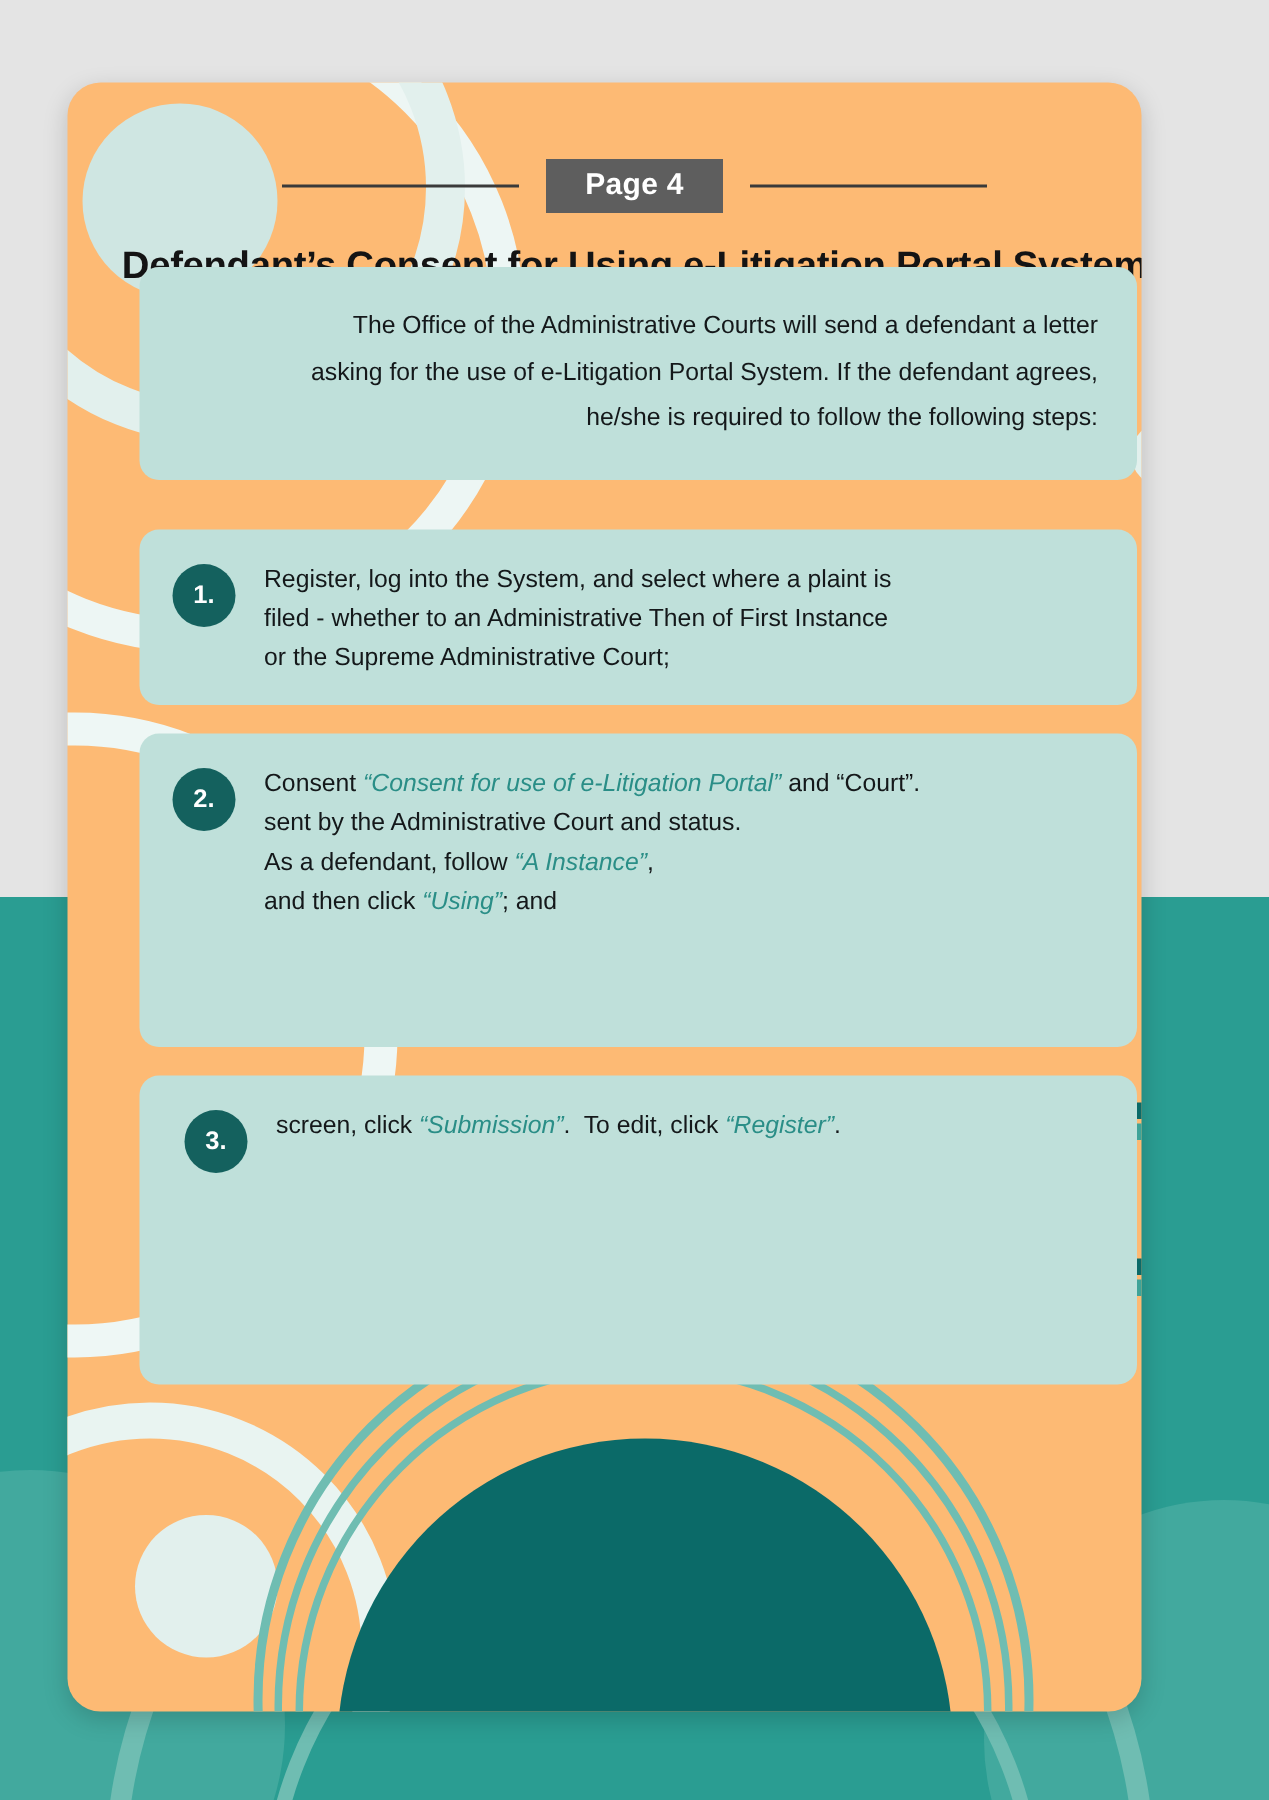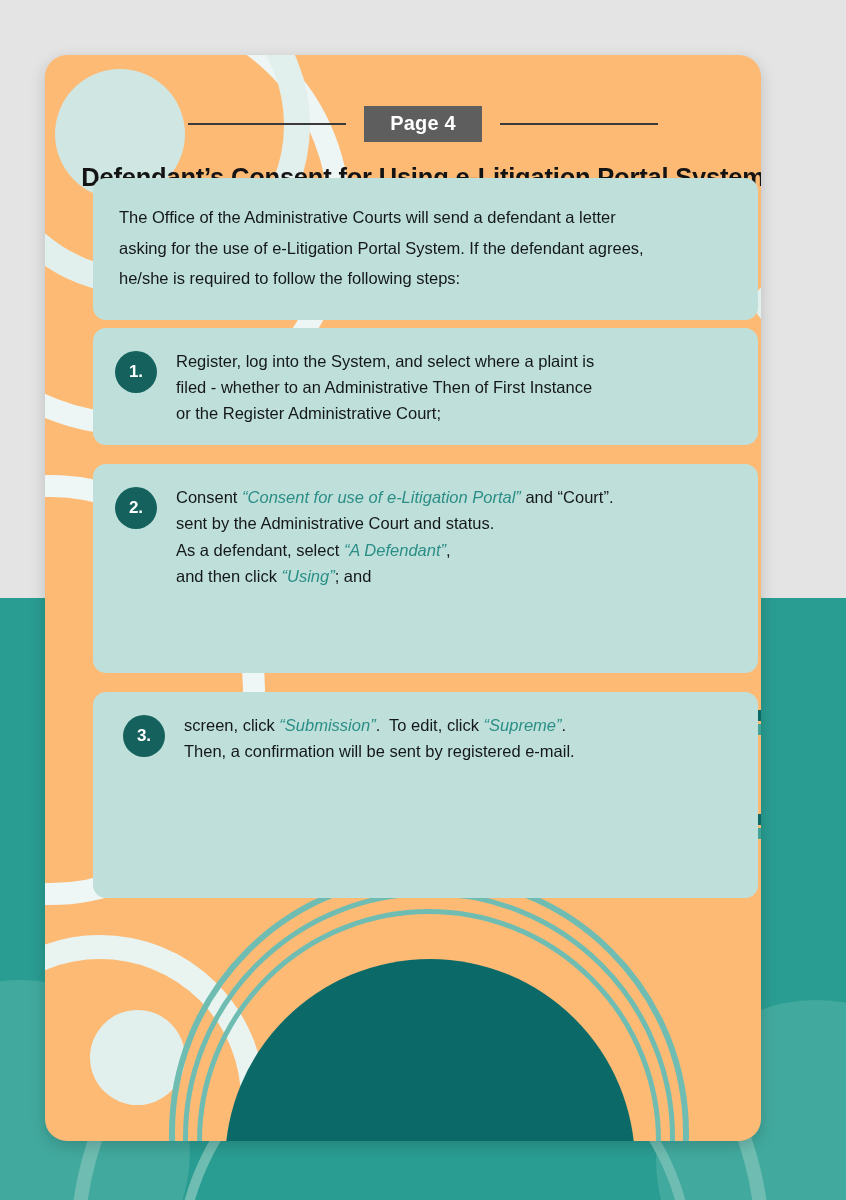--- a/index.html
+++ b/index.html
@@ -221,21 +221,22 @@
     width: 665px;
   }
   .block {
     position: relative;
     background: #bfe0da;
     border-radius: 13px;
     box-sizing: border-box;
   }
   .intro {
     padding: 24px 26px 26px 26px;
-    margin-bottom: 8px;
+    margin-bottom: 33px;
+    text-align: right;
   }
   .intro-line {
     font-size: 16.5px;
     color: #14181a;
     line-height: 1.85;
   }
   .step {
     display: flex;
     padding: 19px 22px 18px 22px;
     margin-bottom: 19px;
@@ -338,41 +339,40 @@
         <div class="intro-line">The Office of the Administrative Courts will send a defendant a letter</div>
         <div class="intro-line">asking for the use of e-Litigation Portal System. If the defendant agrees,</div>
         <div class="intro-line">he/she is required to follow the following steps:</div>
       </div>
 
       <div class="block step step-1">
         <div class="badge-num">1.</div>
         <div class="step-lines">
             <div class="step-line"><span>Register, log into the System, and select where a plaint is</span></div>
             <div class="step-line"><span>filed - whether to an Administrative Then of First Instance</span></div>
-            <div class="step-line"><span>or the Register Administrative Court;</span></div>
+            <div class="step-line"><span>or the Supreme Administrative Court;</span></div>
           </div>
       </div>
 
       <div class="block step step-2">
         <div class="badge-num">2.</div>
         <div class="step-lines">
             <div class="step-line"><span>Consent </span><span class="hl">“Consent for use of e-Litigation Portal”</span><span> and “Court”.</span></div>
             <div class="step-line"><span>sent by the Administrative Court and status.</span></div>
-            <div class="step-line"><span>As a defendant, select </span><span class="hl">“A Defendant”</span><span>,</span></div>
+            <div class="step-line"><span>As a defendant, follow </span><span class="hl">“A Instance”</span><span>,</span></div>
             <div class="step-line"><span>and then click </span><span class="hl">“Using”</span><span>; and</span></div>
           </div>
       </div>
 
       <div class="step-3-wrap">
         <div class="sq-outer"></div>
         <div class="sq-inner"></div>
         <div class="block step step-3">
           <div class="badge-num">3.</div>
           <div class="step-lines">
-              <div class="step-line"><span>screen, click </span><span class="hl">“Submission”</span><span>.  To edit, click </span><span class="hl">“Supreme”</span><span>.</span></div>
-              <div class="step-line"><span>Then, a confirmation will be sent by registered e-mail.</span></div>
+              <div class="step-line"><span>screen, click </span><span class="hl">“Submission”</span><span>.  To edit, click </span><span class="hl">“Register”</span><span>.</span></div>
             </div>
         </div>
       </div>
 
     </div>
   </div>
 </div>
 
 </body></html>

